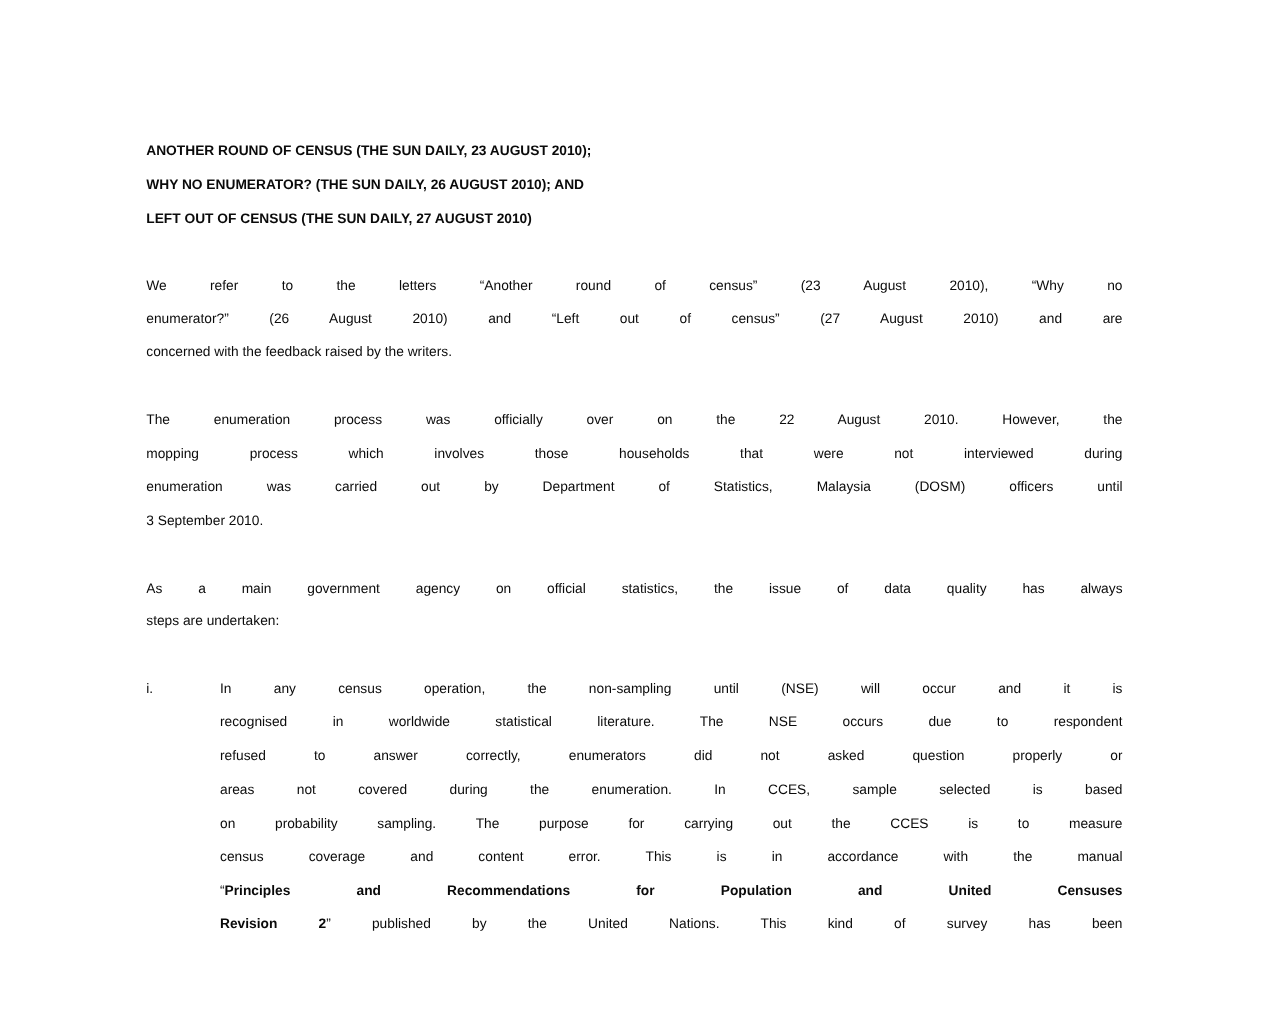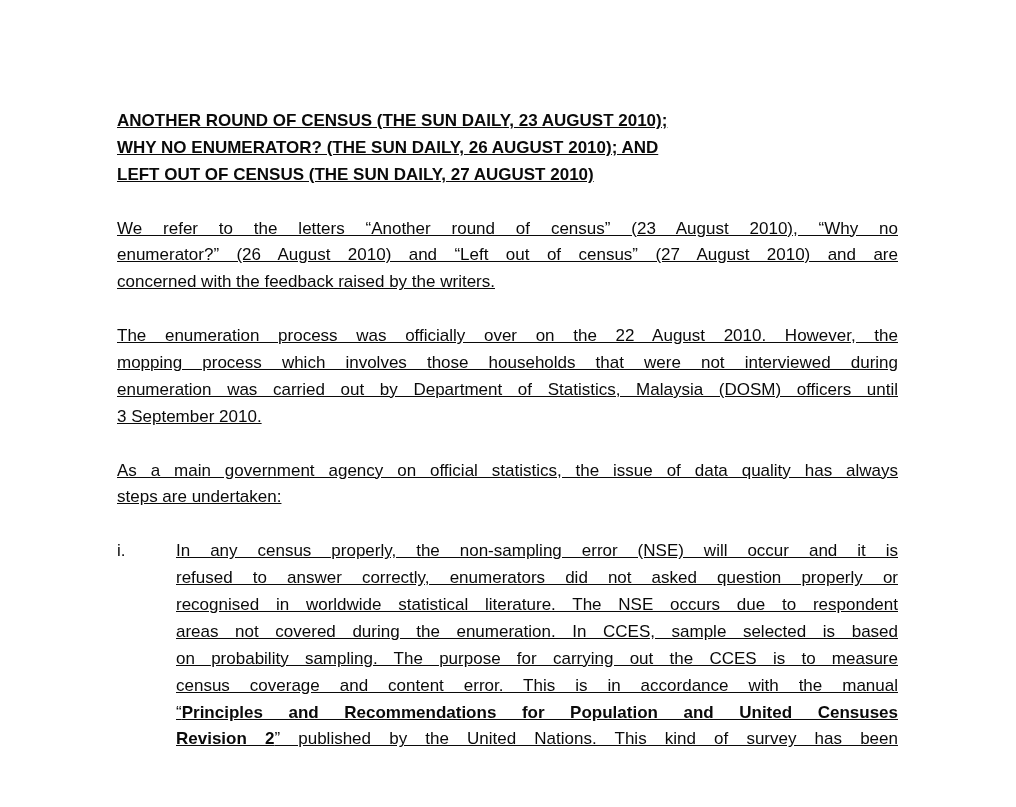--- a/index.html
+++ b/index.html
@@ -12,23 +12,22 @@
     background: #ffffff;
     color: #0a0a0a;
     font-family: "Liberation Sans", sans-serif;
     position: relative;
   }
   .content {
     position: absolute;
     left: 117px;
     top: 108px;
     width: 781px;
-    font-size: 17px;
+    font-size: 11px;
     line-height: 26.9px;
-    text-decoration: underline;
   }
   .block { margin-bottom: 26.9px; }
   .block:last-child { margin-bottom: 0; }
   .heading .hline {
     font-weight: bold;
     white-space: nowrap;
     height: 26.9px;
     overflow: hidden;
   }
   .jline {
@@ -76,23 +75,23 @@
   </div>
 
   <div class="block">
     <div class="jline">As a main government agency on official statistics, the issue of data quality has always</div>
     <div class="jline end">steps are undertaken:</div>
   </div>
 
   <div class="block list-item">
     <span class="marker">i.</span>
     <div>
-      <div class="jline">In any census properly, the non-sampling error (NSE) will occur and it is</div>
+      <div class="jline">In any census operation, the non-sampling until (NSE) will occur and it is</div>
+      <div class="jline">recognised in worldwide statistical literature. The NSE occurs due to respondent</div>
       <div class="jline">refused to answer correctly, enumerators did not asked question properly or</div>
-      <div class="jline">recognised in worldwide statistical literature. The NSE occurs due to respondent</div>
       <div class="jline">areas not covered during the enumeration. In CCES, sample selected is based</div>
       <div class="jline">on probability sampling. The purpose for carrying out the CCES is to measure</div>
       <div class="jline">census coverage and content error. This is in accordance with the manual</div>
       <div class="jline"><span>“</span><span class="b">Principles and Recommendations for Population and United Censuses</span></div>
       <div class="jline"><span class="b">Revision 2</span><span>” published by the United Nations. This kind of survey has been</span></div>
 
     </div>
   </div>
 
 </div>

